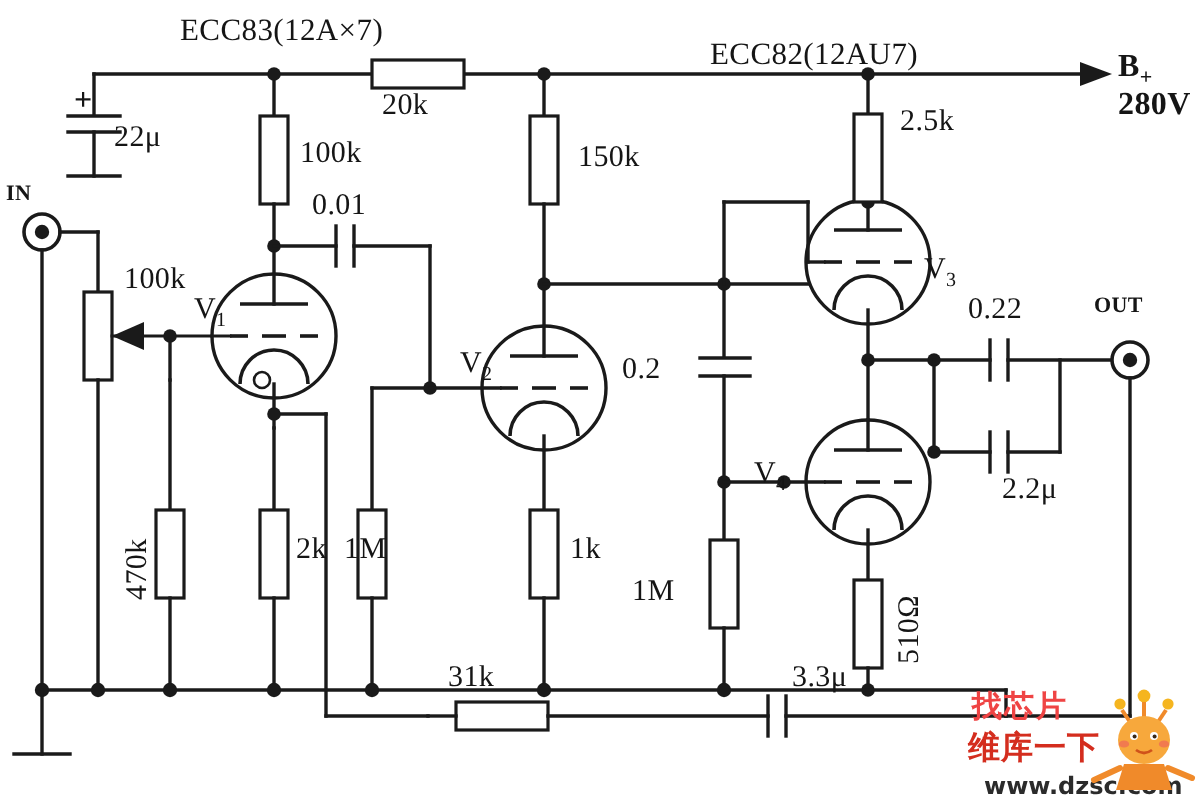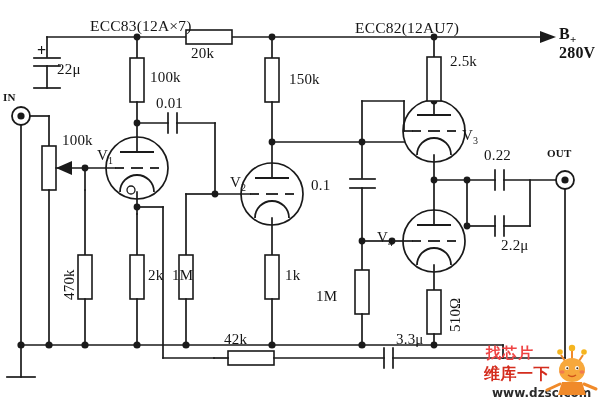--- a/index.html
+++ b/index.html
@@ -392,21 +392,21 @@
 
       <line class="wire" x1="384" y1="348" x2="384" y2="368"></line>
       <line class="wire" x1="393" y1="348" x2="393" y2="368"></line>
       <line class="wire" x1="393" y1="358" x2="503" y2="358"></line>
       <line class="wire" x1="503" y1="358" x2="565" y2="358"></line>
       <line class="wire" x1="503" y1="345" x2="503" y2="358"></line>
     </g>
 
   </svg>
 
-  <div class="lbl lbl-title" style="left:90px; top:8px;margin-top:10px;">ECC83(12A×7)</div>
+  <div class="lbl lbl-title" style="left:90px; top:8px;">ECC83(12A×7)</div>
 
   <div class="lbl lbl-title" style="left:355px; top:20px;">ECC82(12AU7)</div>
 
   <div class="lbl lbl-bplus" style="left:559px; top:26px;">
     <span>B</span><sub>+</sub><br>
     <span>280V</span>
   </div>
 
   <div class="lbl lbl-big" style="left:3px; top:92px;">IN</div>
 
@@ -437,39 +437,39 @@
   </div>
 
   <div class="lbl lbl-tube" style="left:462px; top:90px;">
     <span>V</span><sub>3</sub>
   </div>
 
   <div class="lbl lbl-tube" style="left:377px; top:192px;">
     <span>V</span><sub>4</sub>
   </div>
 
-  <div class="lbl lbl-val" style="left:311px; top:178px;">0.1</div>
+  <div class="lbl lbl-val" style="left:311px; top:178px;">0.2</div>
 
   <div class="lbl lbl-val" style="left:484px; top:148px;">0.22</div>
 
   <div class="lbl lbl-val" style="left:501px; top:238px;">2.2μ</div>
 
   <div class="lbl lbl-val lbl-rot" style="left:62px; top:300px;">470k</div>
 
   <div class="lbl lbl-val" style="left:148px; top:268px;">2k</div>
 
   <div class="lbl lbl-val" style="left:172px; top:268px;">1M</div>
 
   <div class="lbl lbl-val" style="left:285px; top:268px;">1k</div>
 
   <div class="lbl lbl-val" style="left:316px; top:289px;">1M</div>
 
   <div class="lbl lbl-val lbl-rot" style="left:448px; top:332px;">510Ω</div>
 
-  <div class="lbl lbl-val" style="left:224px; top:332px;">42k</div>
+  <div class="lbl lbl-val" style="left:224px; top:332px;">31k</div>
 
   <div class="lbl lbl-val" style="left:396px; top:332px;">3.3μ</div>
 
   <div id="watermark">
     <div class="wm-cn-top">找芯片</div>
     <div class="wm-cn-bot">维库一下</div>
     <div class="wm-url">www.dzsc.com</div>
     <svg class="wm-mascot" viewBox="0 0 56 58">
       <g>
         <circle cx="28" cy="8" r="3.2" fill="#f5b51f"></circle>

